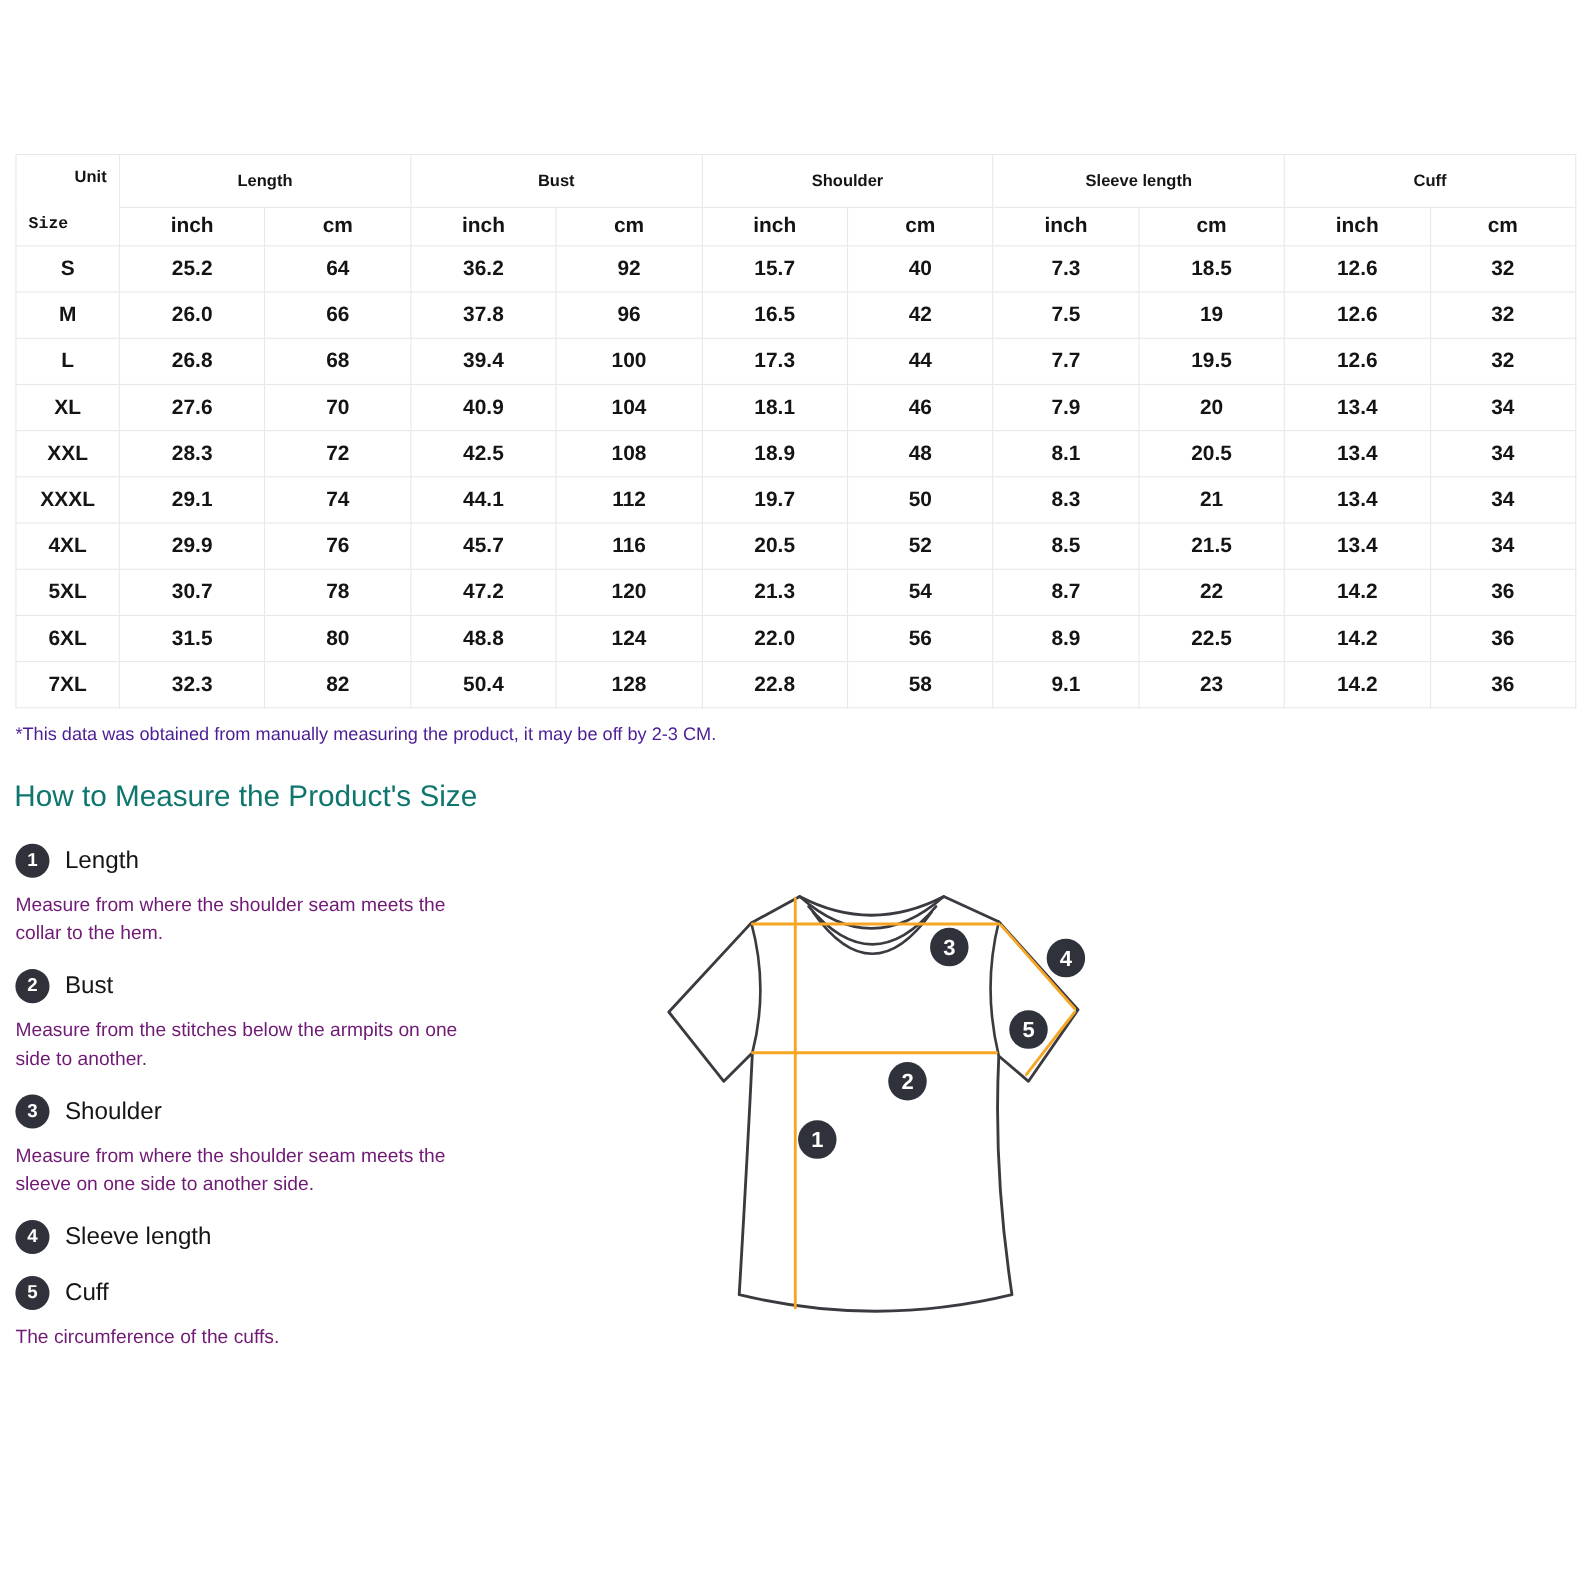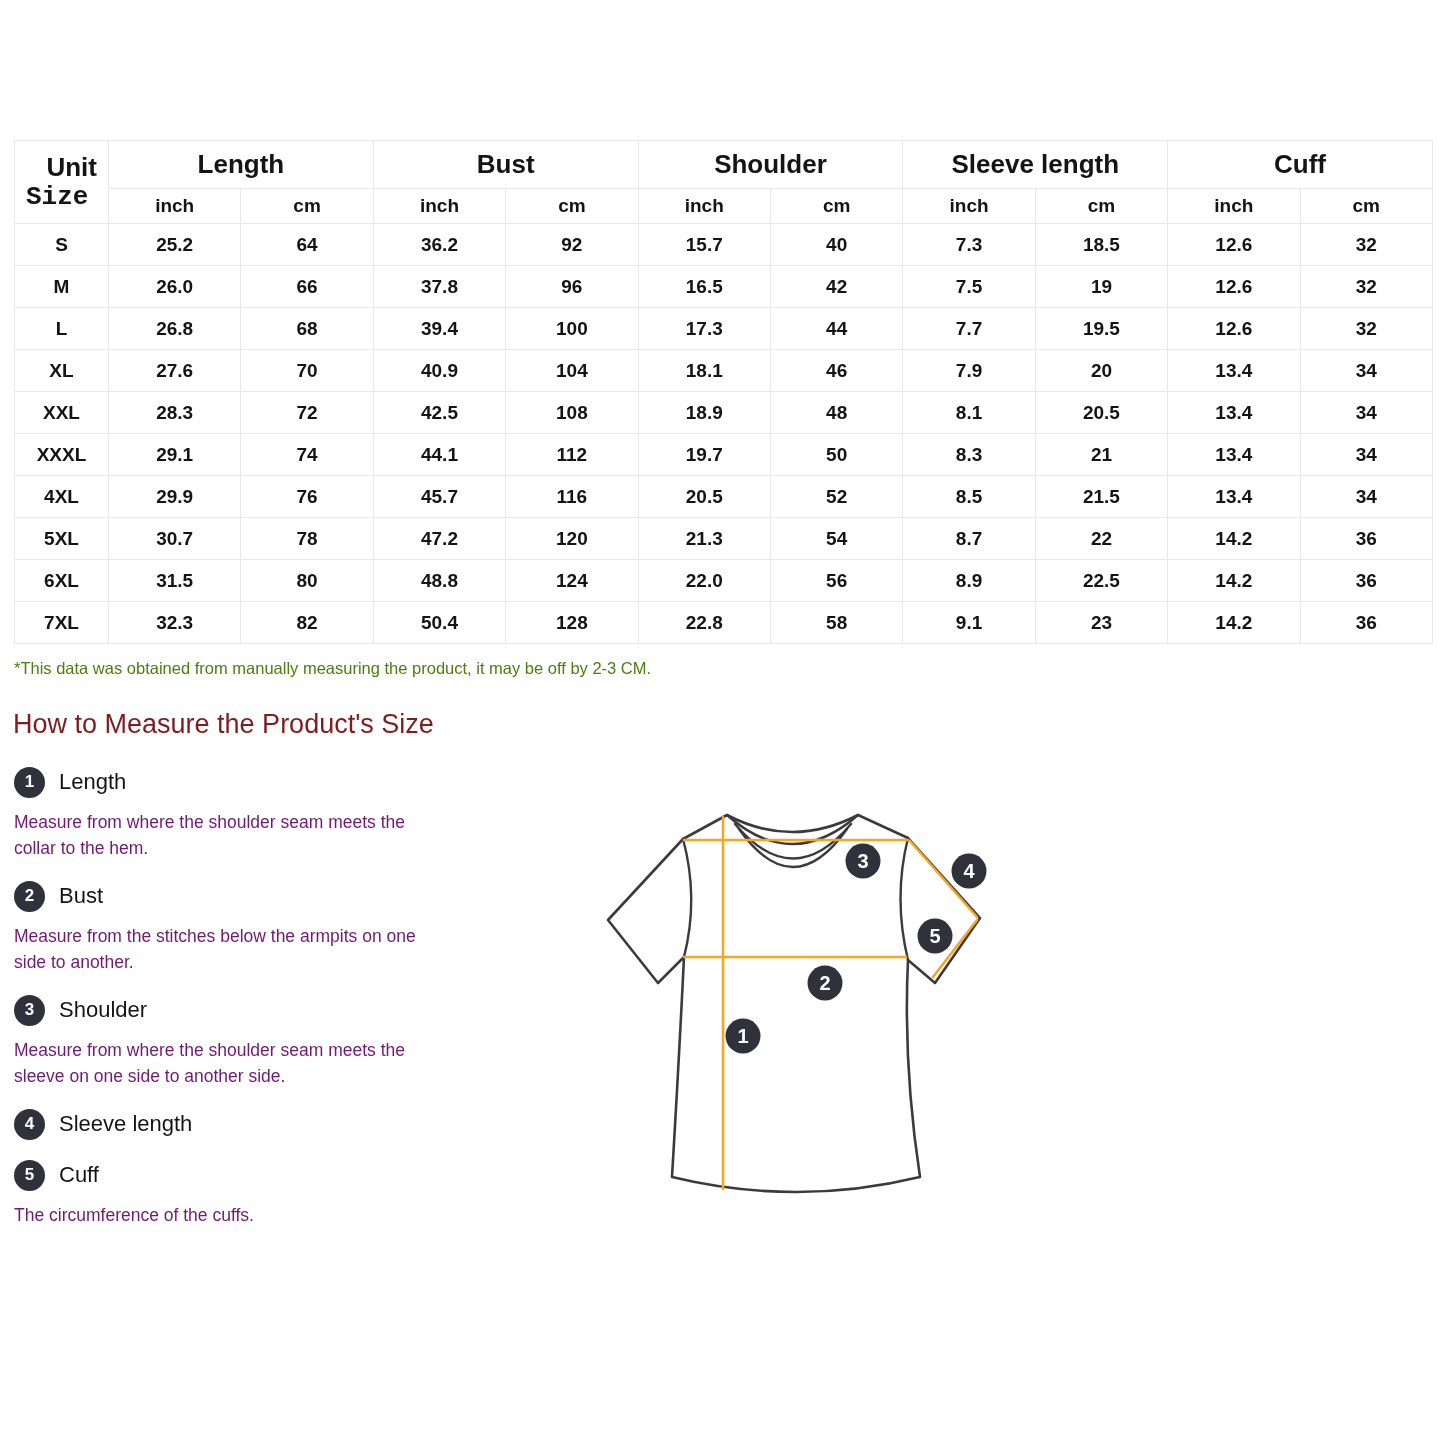--- a/index.html
+++ b/index.html
@@ -21,40 +21,40 @@
   #table-wrap{position:absolute;left:14px;top:140px;width:1418px;}
   table.size-chart{
     width:1418px;border-collapse:collapse;table-layout:fixed;
   }
   table.size-chart th,table.size-chart td{
     border:1px solid var(--border);
     text-align:center;vertical-align:middle;
     font-size:19px;font-weight:700;color:var(--text);
     padding:0;background:#fff;
   }
-  tr.group-row th{height:48px;font-size:26px;margin-left:24px;}
+  tr.group-row th{height:48px;font-size:15px;margin-left:24px;}
   tr.units-row th{height:35px;}
   tbody tr{height:42px;}
 
   th.corner{
     position:relative;
     background-image:linear-gradient(to bottom right,
       #ffffff 49.6%, #d9d9de 49.6%, #d9d9de 50.4%, #ffffff 50.4%);
   }
   th.corner .unit{position:absolute;top:11px;right:11px;font-weight:700;}
   th.corner .size{position:absolute;bottom:11px;left:11px;font-weight:700;font-family:Liberation Mono, monospace;}
 
   
   #footnote{
     position:absolute;left:14px;top:659px;
-    font-size:16.5px;font-weight:400;color:#4d7c0f;
+    font-size:16.5px;font-weight:400;color:#4c1d95;
   }
   #howto-title{
     position:absolute;left:13px;top:709px;
-    font-size:27px;font-weight:400;color:#7f1d1d;
+    font-size:27px;font-weight:400;color:#0f766e;
   }
 
   
   #items{position:absolute;left:14px;top:766px;width:480px;}
   .item{margin:0 0 19px 0;}
   .item-head{display:flex;align-items:center;gap:14px;height:32px;}
   .step-badge{
     width:31px;height:31px;border-radius:50%;
     background:var(--badge);color:#ffffff;
     display:flex;align-items:center;justify-content:center;

